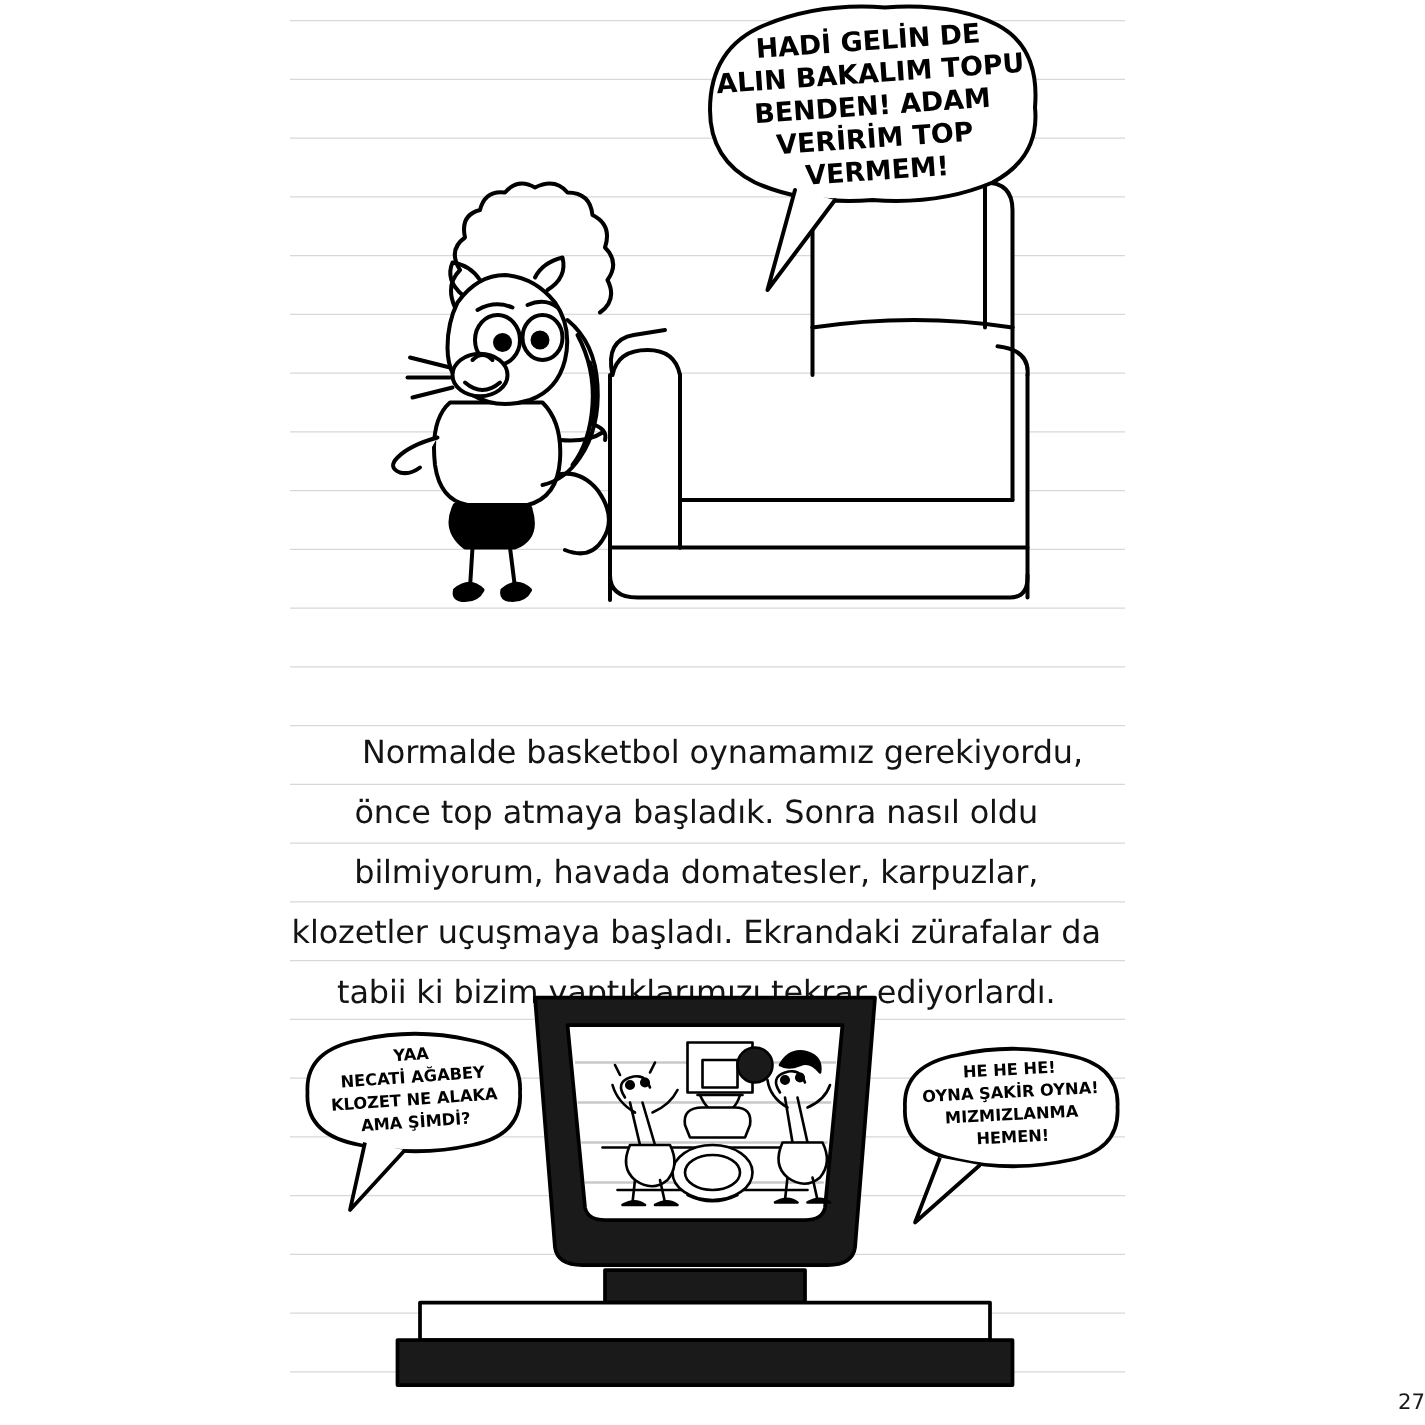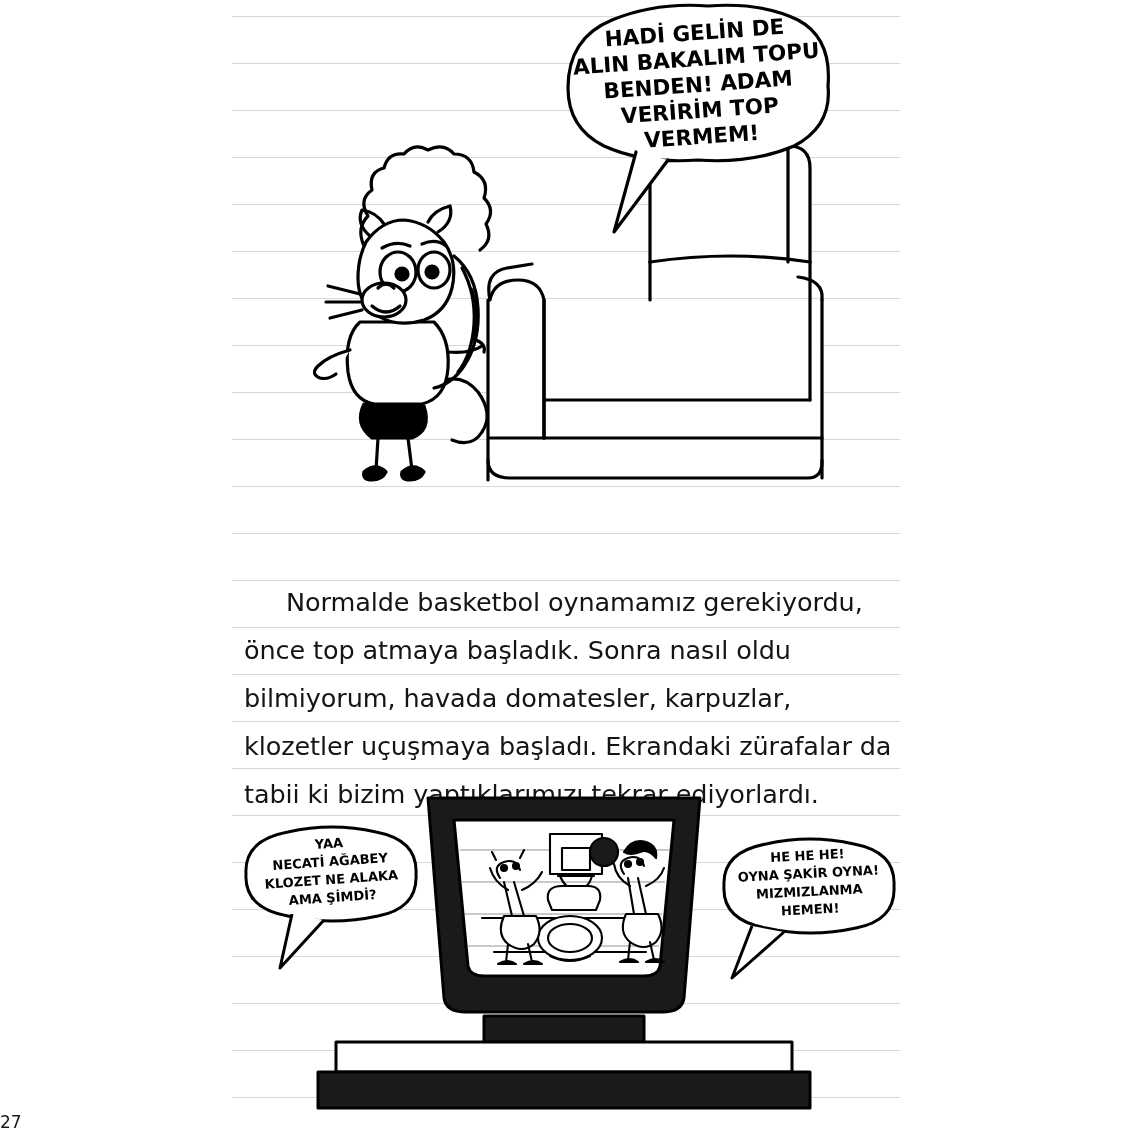--- a/index.html
+++ b/index.html
@@ -46,39 +46,40 @@
     left: 232px;
     top: 790px;
     width: 668px;
     height: 320px;
   }
   svg.art { display: block; }
 
   
   .body-text {
     position: absolute;
-    left: 244px;
+    left: 225px;
     top: 578px;
     width: 664px;
     font-family: "DejaVu Sans", sans-serif;
     font-size: 25.5px;
     line-height: 48px;
     color: #141414;
     letter-spacing: -0.1px;
+    text-align: center;
   }
   .body-text p {
     margin: 0;
     text-indent: 42px;
   }
   .page-number {
     position: absolute;
     left: 0;
     top: 1112px;
     width: 1140px;
-    text-align: left;
+    text-align: right;
     font-family: "DejaVu Sans", sans-serif;
     font-size: 17px;
     color: #1a1a1a;
   }
   .bubble-text {
     font-family: "DejaVu Sans", sans-serif;
     font-weight: bold;
     fill: #000000;
   }
 </style>

